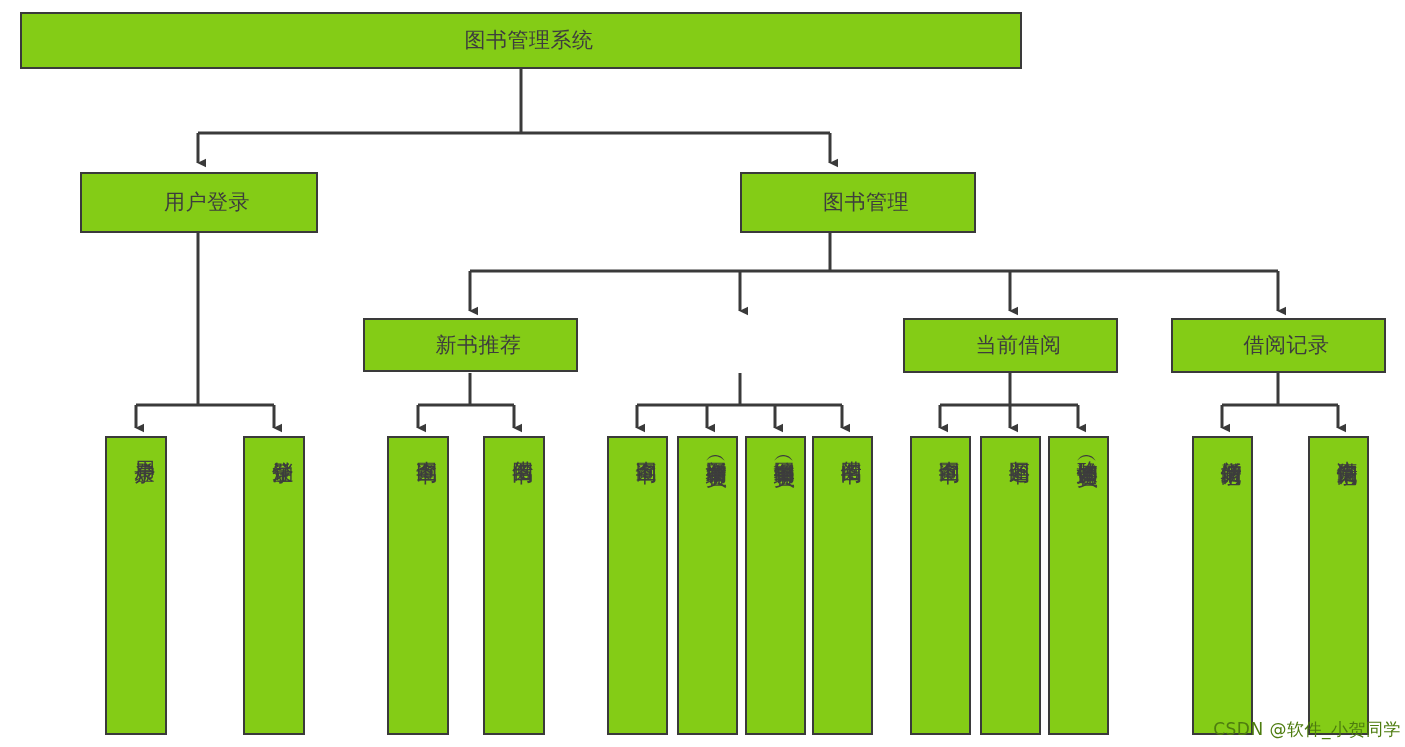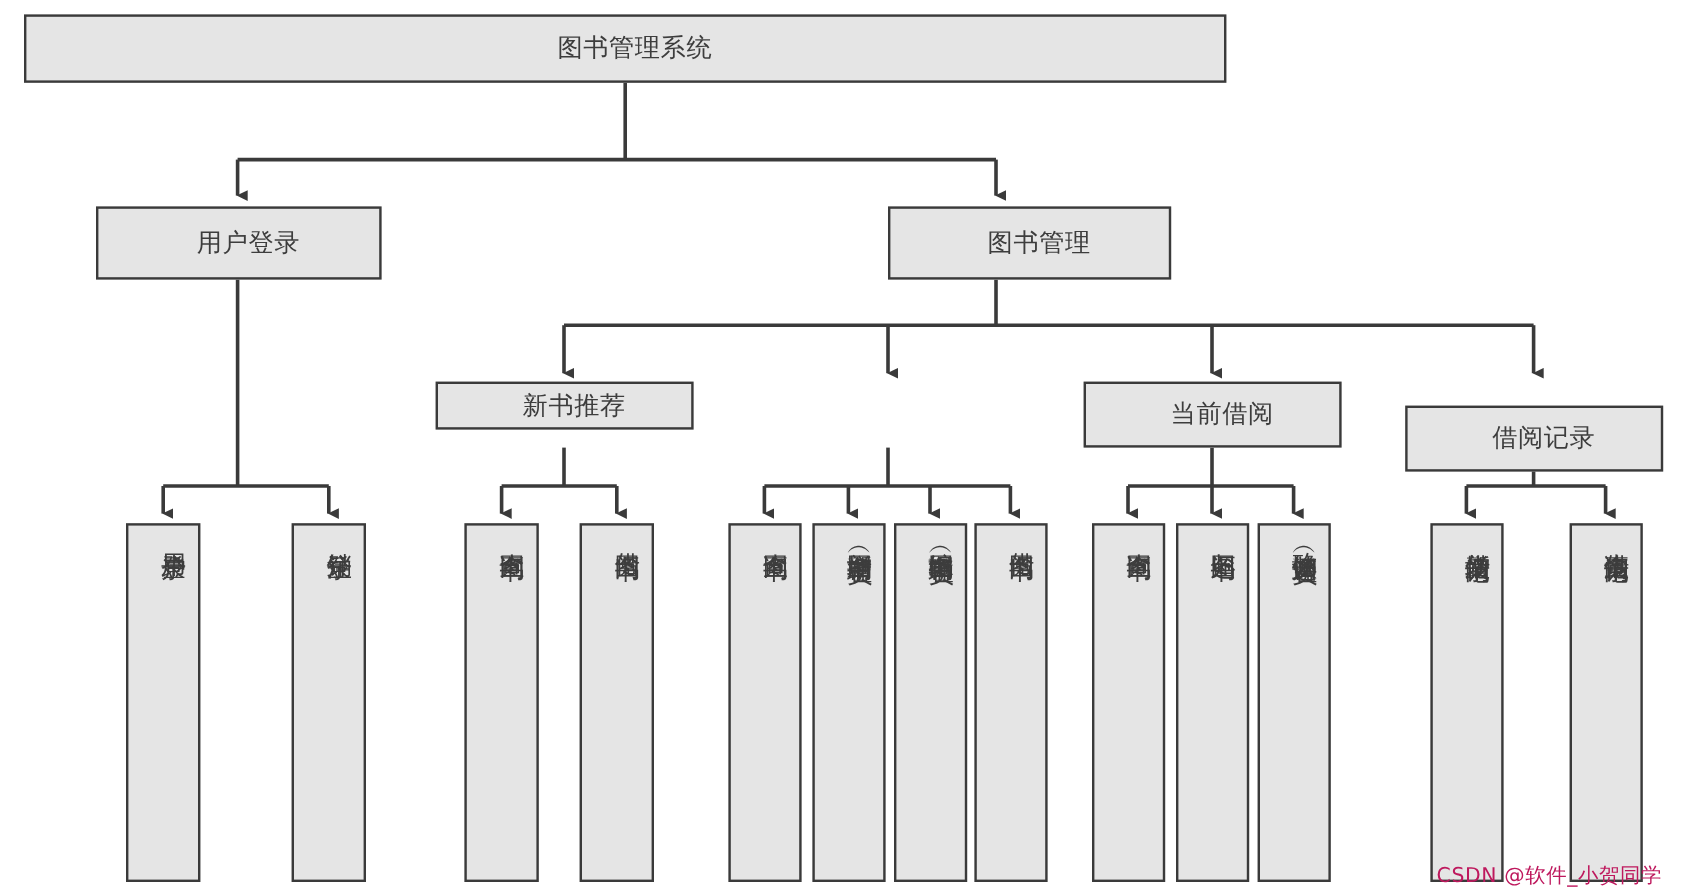--- a/index.html
+++ b/index.html
@@ -23,21 +23,21 @@
     position: absolute;
     left: 0;
     top: 0;
     width: 1405px;
     height: 747px;
     pointer-events: none;
   }
   .node {
     position: absolute;
     box-sizing: border-box;
-    background: #e5e5e5;
+    background: #84cc16;
     border: 2px solid #3a3a3a;
     display: flex;
     align-items: center;
     justify-content: center;
     text-align: right;
     z-index: 3;
     padding-left: 16px;
   }
   .node .label {
     font-size: 21px;
@@ -55,24 +55,24 @@
   .node.vertical .label {
     writing-mode: vertical-rl;
     text-orientation: upright;
     font-size: 21px;
     line-height: 1.12;
     letter-spacing: 1px;
     white-space: nowrap;
   }
   .watermark {
     position: absolute;
-    right: 20px;
+    right: 4px;
     bottom: 6px;
     font-size: 17px;
-    color: #be185d;
+    color: #4d7c0f;
     letter-spacing: 0.5px;
     z-index: 6;
     white-space: nowrap;
   }
 </style>
 </head>
 <body>
 
 <div id="canvas">
 
@@ -130,27 +130,27 @@
     <span class="label">图书管理系统</span>
   </div>
 
   <div class="node" style="left:80px; top:172px; width:238px; height:61px;">
     <span class="label">用户登录</span>
   </div>
   <div class="node" style="left:740px; top:172px; width:236px; height:61px;">
     <span class="label">图书管理</span>
   </div>
 
-  <div class="node" style="left:363px; top:318px; width:215px; height:40px;">
+  <div class="node" style="left:363px; top:318px; width:215px; height:54px;">
     <span class="label">新书推荐</span>
   </div>
   <div class="node" style="left:903px; top:318px; width:215px; height:55px;">
     <span class="label">当前借阅</span>
   </div>
-  <div class="node" style="left:1171px; top:318px; width:215px; height:55px;margin-top:20px;">
+  <div class="node" style="left:1171px; top:318px; width:215px; height:55px;">
     <span class="label">借阅记录</span>
   </div>
 
   <div class="node vertical" style="left:105px; top:436px; width:62px; height:299px;">
     <span class="label">用户登录</span>
   </div>
   <div class="node vertical" style="left:243px; top:436px; width:62px; height:299px;">
     <span class="label">注销登录</span>
   </div>
 

